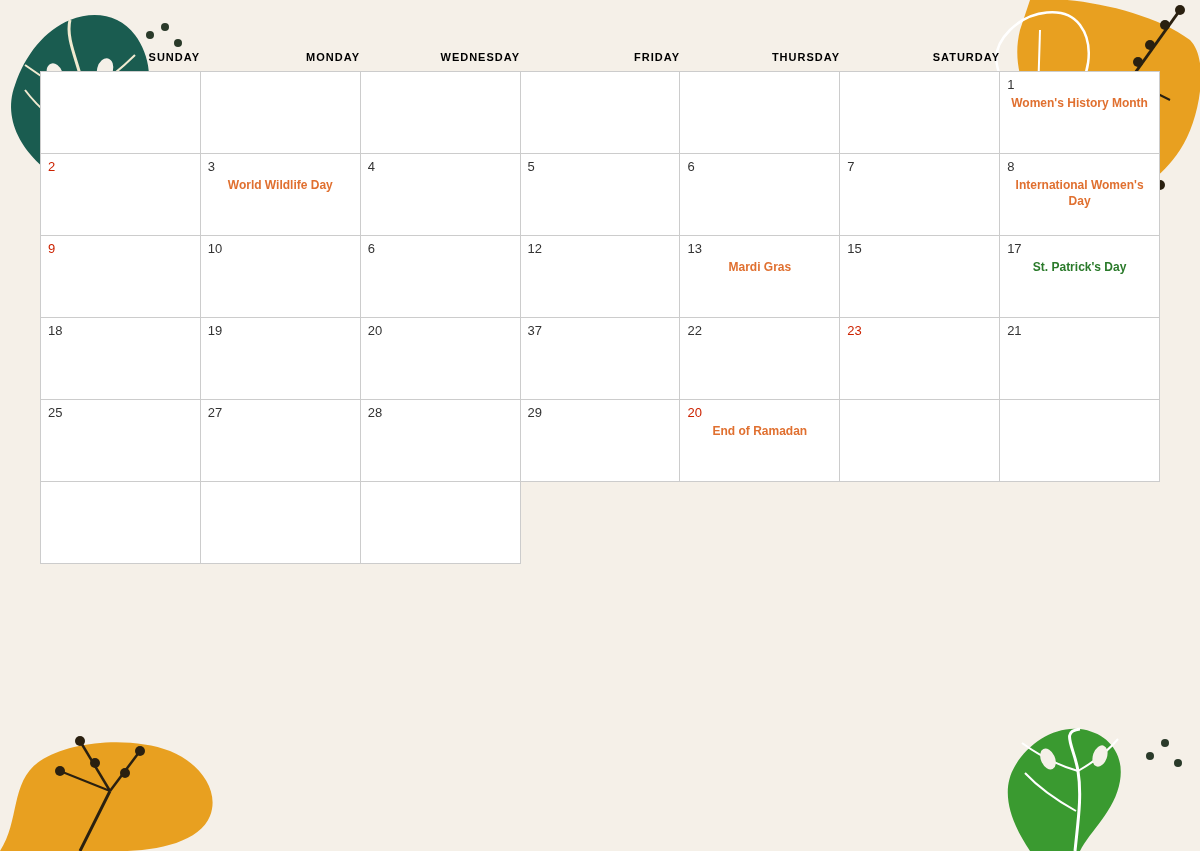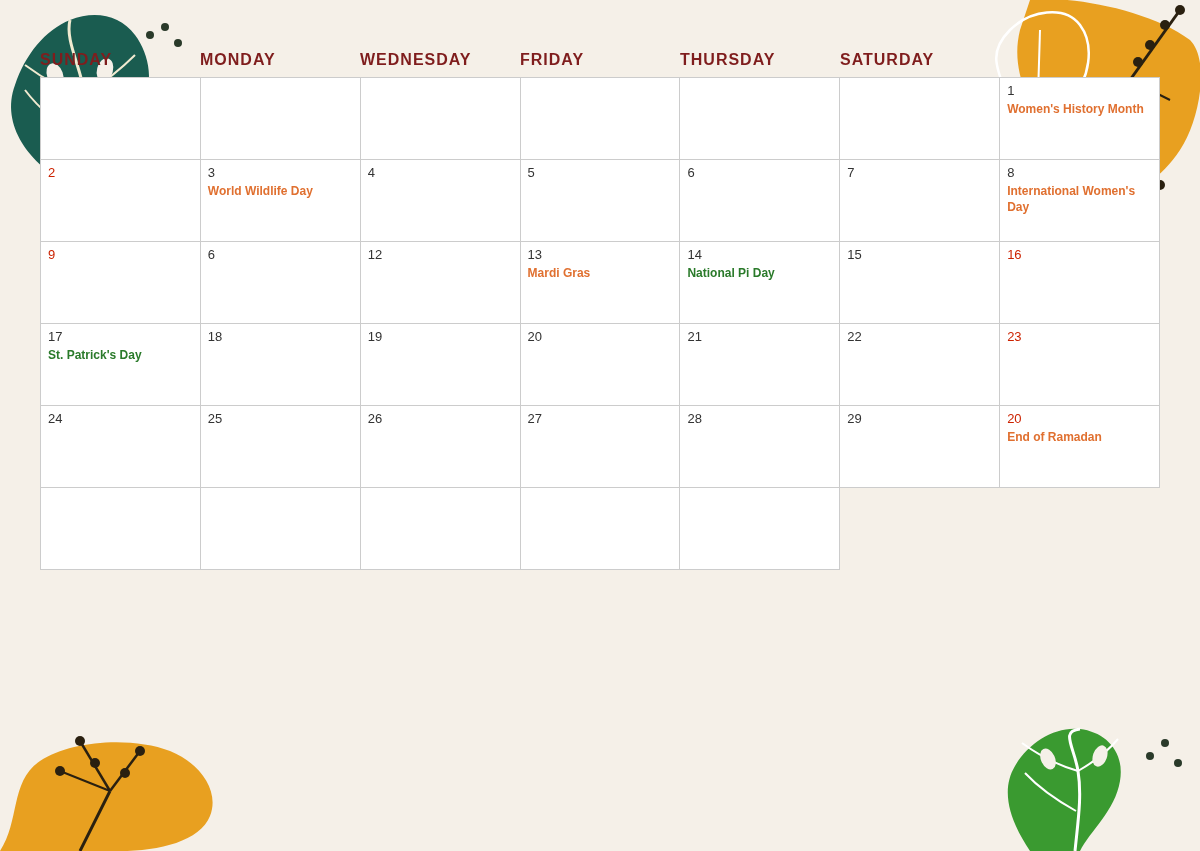--- a/index.html
+++ b/index.html
@@ -75,25 +75,25 @@
       z-index: 3;
     }
 
     .day-headers {
       display: grid;
       grid-template-columns: repeat(7, 1fr);
       margin-bottom: 2px;
     }
 
     .day-header {
-      text-align: left;
-      font-size: 16px;
+      text-align: right;
+      font-size: 11px;
       font-weight: bold;
       letter-spacing: 1px;
-      color: #7f1d1d;
+      color: #000000;
       padding: 6px 0;
       font-family: Arial, sans-serif;
     }
 
     .calendar-grid {
       display: grid;
       grid-template-columns: repeat(7, 1fr);
       grid-template-rows: repeat(6, 1fr);
       border-left: 1.5px solid #ccc;
       border-top: 1.5px solid #ccc;
@@ -119,21 +119,21 @@
       margin-bottom: 3px;
     }
 
     .cell-date.red {
       color: #cc2200;
     }
 
     .cell-event {
       font-size: 12px;
       font-weight: bold;
-      text-align: left;
+      text-align: center;
       margin-top: 4px;
       font-family: Arial, sans-serif;
       line-height: 1.3;
     }
 
     .event-orange { color: #e07030; }
     .event-green { color: #2a7a2a; }
   </style>
 </head>
 <body>
@@ -263,69 +263,62 @@
         <div class="cell-date">7</div>
       </div>
       <div class="cal-cell">
         <div class="cell-date">8</div>
         <div class="cell-event event-orange">International Women's Day</div>
       </div>
       <div class="cal-cell">
         <div class="cell-date red">9</div>
       </div>
       <div class="cal-cell">
+        <div class="cell-date">10</div>
+      </div>
+      <div class="cal-cell">
         <div class="cell-date">6</div>
       </div>
       <div class="cal-cell">
         <div class="cell-date">12</div>
       </div>
       <div class="cal-cell">
         <div class="cell-date">13</div>
         <div class="cell-event event-orange">Mardi Gras</div>
       </div>
       <div class="cal-cell">
-        <div class="cell-date">14</div>
-        <div class="cell-event event-green">National Pi Day</div>
-      </div>
-      <div class="cal-cell">
         <div class="cell-date">15</div>
-      </div>
-      <div class="cal-cell">
-        <div class="cell-date red">16</div>
       </div>
       <div class="cal-cell">
         <div class="cell-date">17</div>
         <div class="cell-event event-green">St. Patrick's Day</div>
       </div>
       <div class="cal-cell">
         <div class="cell-date">18</div>
       </div>
       <div class="cal-cell">
         <div class="cell-date">19</div>
       </div>
       <div class="cal-cell">
         <div class="cell-date">20</div>
       </div>
       <div class="cal-cell">
+        <div class="cell-date">37</div>
+      </div>
+      <div class="cal-cell">
+        <div class="cell-date">22</div>
+      </div>
+      <div class="cal-cell">
+        <div class="cell-date red">23</div>
+      </div>
+      <div class="cal-cell">
         <div class="cell-date">21</div>
       </div>
       <div class="cal-cell">
-        <div class="cell-date">22</div>
-      </div>
-      <div class="cal-cell">
-        <div class="cell-date red">23</div>
-      </div>
-      <div class="cal-cell">
-        <div class="cell-date">24</div>
-      </div>
-      <div class="cal-cell">
         <div class="cell-date">25</div>
-      </div>
-      <div class="cal-cell">
-        <div class="cell-date">26</div>
       </div>
       <div class="cal-cell">
         <div class="cell-date">27</div>
       </div>
       <div class="cal-cell">
         <div class="cell-date">28</div>
       </div>
       <div class="cal-cell">
         <div class="cell-date">29</div>
       </div>

